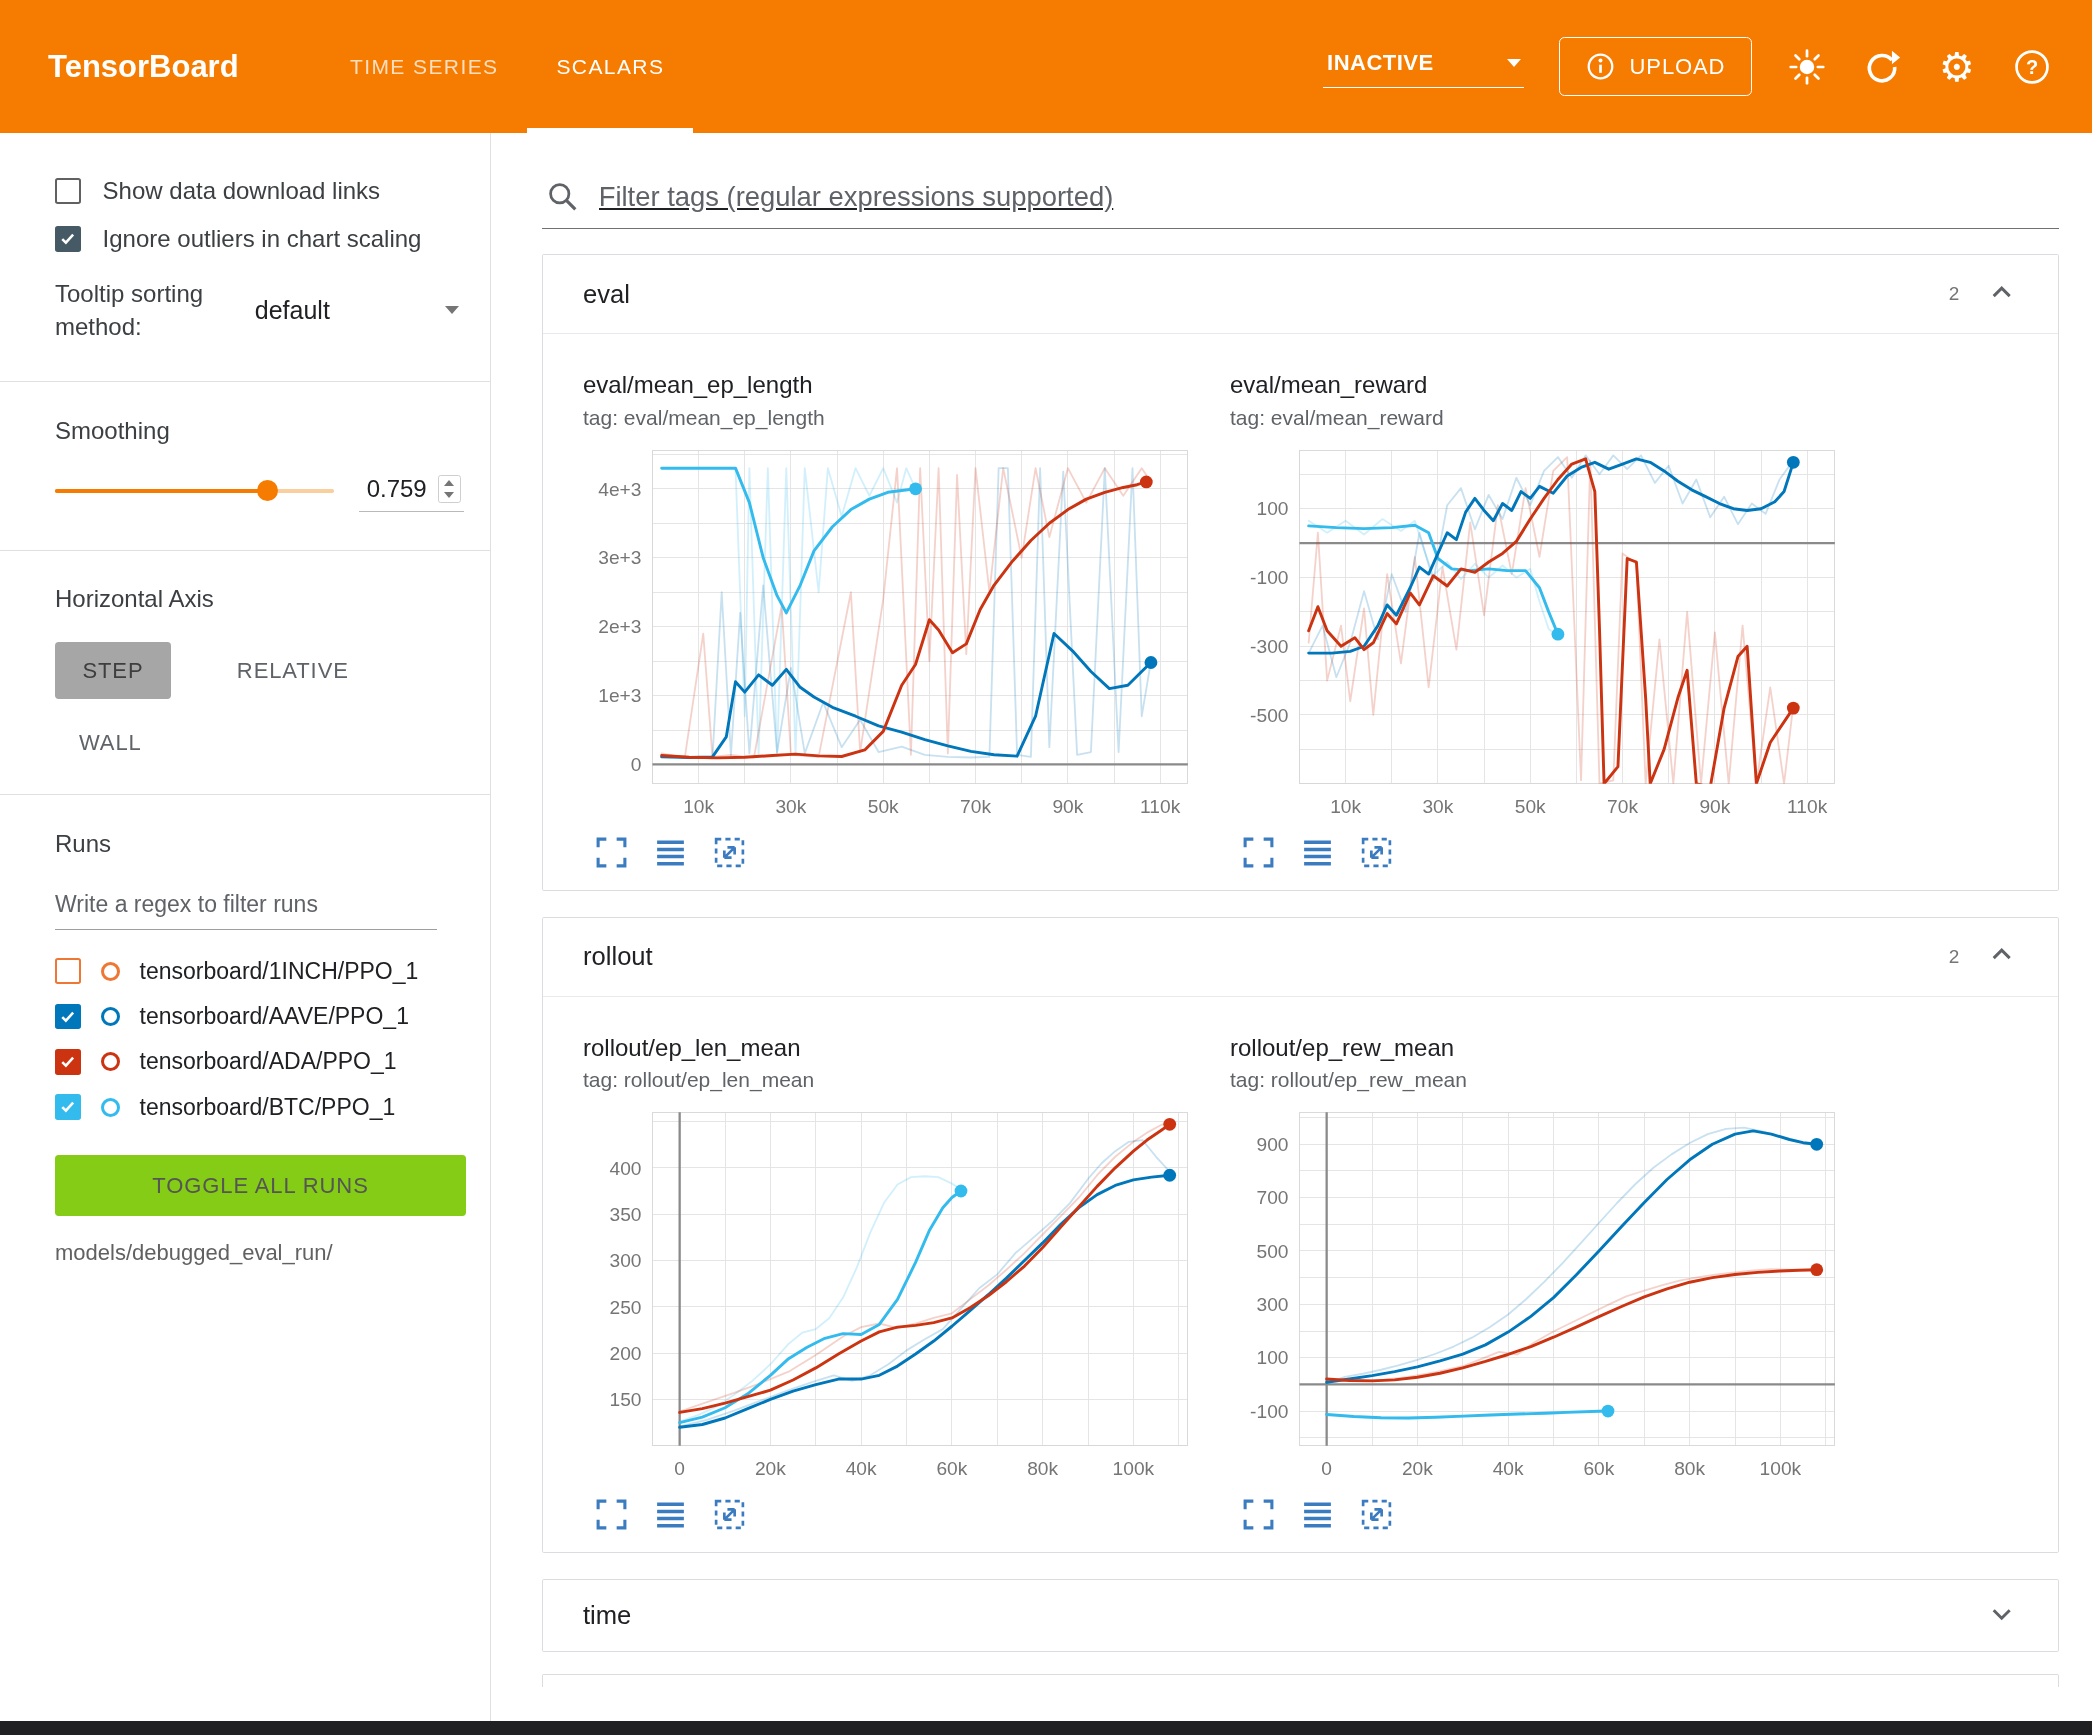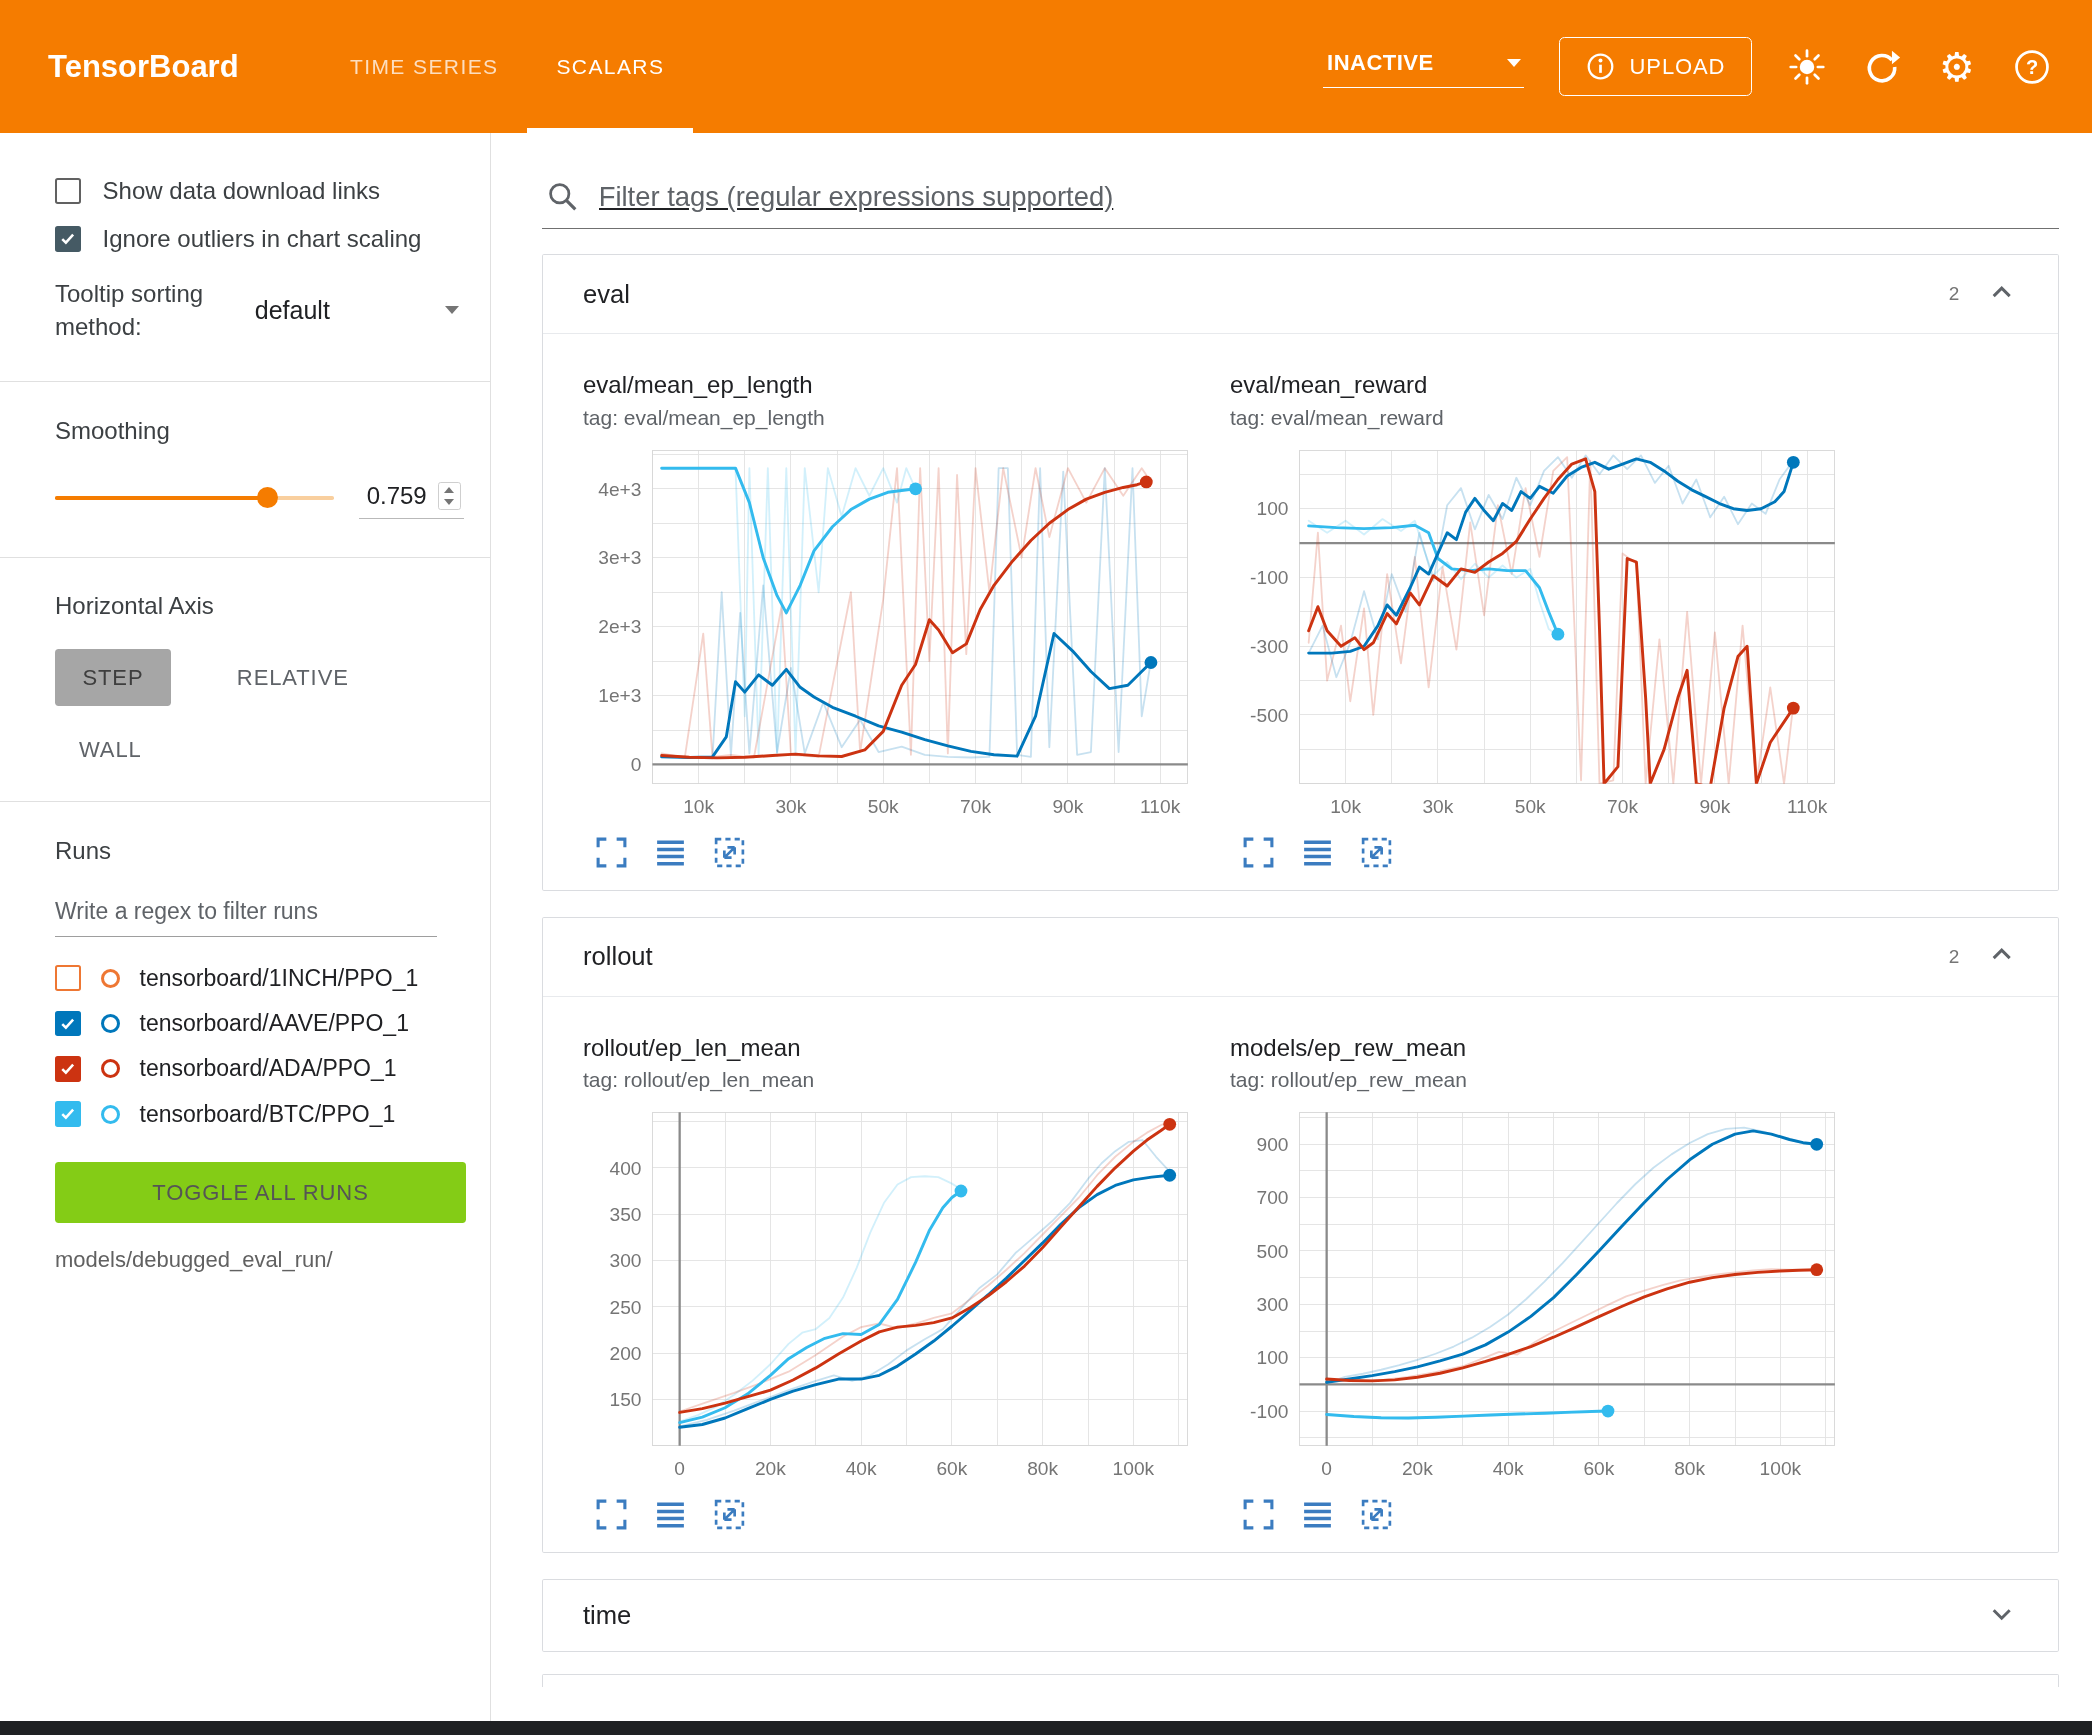--- a/index.html
+++ b/index.html
@@ -32,21 +32,21 @@
   .cb svg{visibility:hidden;}
   .cb.checked{background:#455a64;border-color:#455a64;}
   .cb.checked svg{visibility:visible;}
   .cb-label{font-size:24px;color:#3c4043;white-space:nowrap;overflow:hidden;}
   .tooltip-row{display:flex;align-items:center;margin-top:24px;}
   .tooltip-label{font-size:24px;color:#3c4043;width:187px;line-height:33px;}
   .select{display:flex;align-items:center;justify-content:space-between;flex:1;font-size:25px;color:#202124;padding:7.3px 5.5px;margin-left:7.3px;cursor:pointer;}
   .select .caret-down{border-top-color:#757575;}
   .divider{height:0.9px;background:#e0e0e0;margin:38px 0 35px 0;}
   .section-label{font-size:24px;color:#3c4043;}
-  .smooth-row{display:flex;align-items:center;gap:25.6px;margin-top:33px;}
+  .smooth-row{display:flex;align-items:center;gap:25.6px;margin-top:26px;}
   .slider{flex:1;height:33px;position:relative;cursor:pointer;}
   .slider .track{position:absolute;top:14.6px;left:0;right:0;height:3.7px;background:#f9cf9e;border-radius:1.8px;}
   .slider .fill{position:absolute;top:14.6px;left:0;width:76%;height:3.7px;background:#f57c00;border-radius:1.8px;}
   .slider .knob{position:absolute;top:5.5px;left:calc(76% - 10px);width:21px;height:21px;border-radius:50%;background:#f57c00;}
   .num-box{display:flex;align-items:center;gap:11px;border-bottom:1.8px solid #b9b9b9;padding:3.7px 3.7px 7.3px 7.3px;}
   .num-val{font-size:24px;color:#202124;}
   .spinner{display:flex;flex-direction:column;gap:5.5px;border:0.9px solid #cfcfcf;border-radius:2.7px;padding:4.6px 5.5px;cursor:pointer;}
   .spin-up{width:0;height:0;border-left:5.5px solid transparent;border-right:5.5px solid transparent;border-bottom:6.4px solid #757575;}
   .spin-down{width:0;height:0;border-left:5.5px solid transparent;border-right:5.5px solid transparent;border-top:6.4px solid #757575;}
   .axis-row{display:flex;align-items:center;gap:66px;margin-top:29px;}
@@ -479,21 +479,21 @@
             <button class="tool-btn"><svg viewBox="0 0 34 34">
                   <path d="M4 7h26M4 14h26M4 21h26M4 28h26" stroke="#3b7cc0" stroke-width="3.4"></path>
                 </svg></button>
             <button class="tool-btn"><svg viewBox="0 0 34 34">
                   <rect x="4" y="4" width="26" height="26" fill="none" stroke="#3b7cc0" stroke-width="2.6" stroke-dasharray="5 4"></rect>
                   <path d="M12 22l10-10M22 12h-7M22 12v7M12 22h7M12 22v-7" stroke="#3b7cc0" stroke-width="2.6" fill="none"></path>
                 </svg></button>
           </div>
         </figure>
         <figure class="chart">
-          <div class="chart-title">models/ep_rew_mean</div>
+          <div class="chart-title">rollout/ep_rew_mean</div>
           <div class="chart-tag">tag: rollout/ep_rew_mean</div>
           <div class="plot"><svg width="614" height="384" viewBox="0 0 672 420">
                 <line x1="105.79661016949153" x2="105.79661016949153" y1="10" y2="375" stroke="#e3e3e3" stroke-width="1" shape-rendering="crispEdges"></line>
                 <line x1="155.45762711864407" x2="155.45762711864407" y1="10" y2="375" stroke="#e3e3e3" stroke-width="1" shape-rendering="crispEdges"></line>
                 <line x1="205.1186440677966" x2="205.1186440677966" y1="10" y2="375" stroke="#e3e3e3" stroke-width="1" shape-rendering="crispEdges"></line>
                 <line x1="254.77966101694918" x2="254.77966101694918" y1="10" y2="375" stroke="#e3e3e3" stroke-width="1" shape-rendering="crispEdges"></line>
                 <line x1="304.4406779661017" x2="304.4406779661017" y1="10" y2="375" stroke="#e3e3e3" stroke-width="1" shape-rendering="crispEdges"></line>
                 <line x1="354.10169491525426" x2="354.10169491525426" y1="10" y2="375" stroke="#e3e3e3" stroke-width="1" shape-rendering="crispEdges"></line>
                 <line x1="403.76271186440675" x2="403.76271186440675" y1="10" y2="375" stroke="#e3e3e3" stroke-width="1" shape-rendering="crispEdges"></line>
                 <line x1="453.4237288135593" x2="453.4237288135593" y1="10" y2="375" stroke="#e3e3e3" stroke-width="1" shape-rendering="crispEdges"></line>

